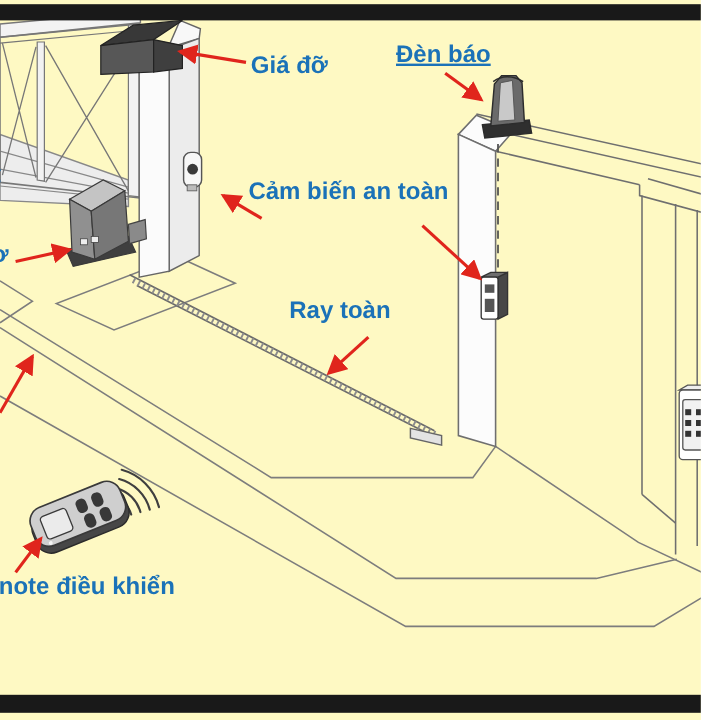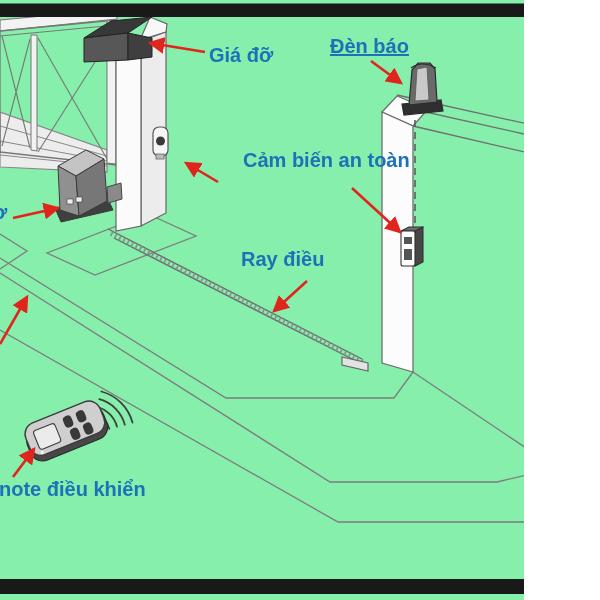--- a/index.html
+++ b/index.html
@@ -1,16 +1,16 @@
 <!DOCTYPE html>
 <html><head>
 <meta charset="utf-8">
 <style>
   html,body{margin:0;padding:0;background:#fff;}
-  #stage{position:relative;width:524px;height:600px;overflow:hidden;background:#86efac;
+  #stage{position:relative;width:584px;height:600px;overflow:hidden;background:#fef9c3;
          font-family:"Liberation Sans","DejaVu Sans",sans-serif;}
   #art{position:absolute;left:0;top:0;}
   .lbl{position:absolute;color:#1b72b8;font-weight:700;font-size:20px;line-height:1.15;white-space:nowrap;z-index:5;}
 </style>
 </head>
 <body>
 
 <div id="stage">
 
   <svg id="art" width="600" height="600" viewBox="0 0 600 600">
@@ -159,18 +159,18 @@
 
     <g fill="#191919">
       <rect x="0" y="3.5" width="600" height="13.5"></rect>
       <rect x="0" y="579" width="600" height="15"></rect>
       <rect x="595" y="3.5" width="5" height="590.5"></rect>
     </g>
   </svg>
 
   <div class="lbl" style="left:209px;top:44px;">Giá đỡ</div>
   <div class="lbl" style="left:330px;top:35px;text-decoration:underline;">Đèn báo</div>
-  <div class="lbl" style="left:207px;top:149px;margin-left:36px;">Cảm biến an toàn</div>
-  <div class="lbl" style="left:241px;top:248px;">Ray điều</div>
+  <div class="lbl" style="left:207px;top:149px;">Cảm biến an toàn</div>
+  <div class="lbl" style="left:241px;top:248px;">Ray toàn</div>
   <div class="lbl" style="left:-1px;top:478px;">note điều khiển</div>
   <div class="lbl" style="left:-10px;top:140px;">ể</div>
   <div class="lbl" style="left:-7px;top:201px;">ơ</div>
 </div>
 
 </body></html>

